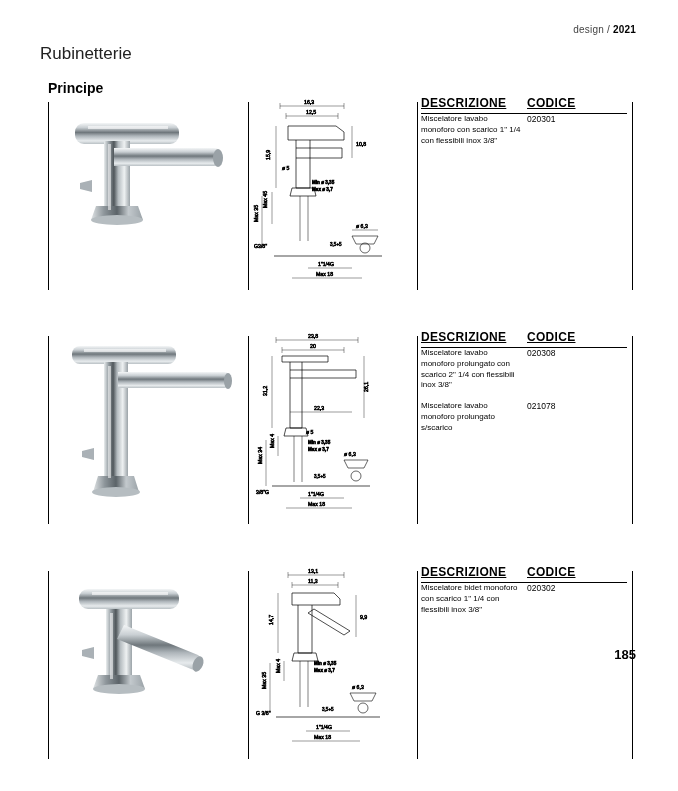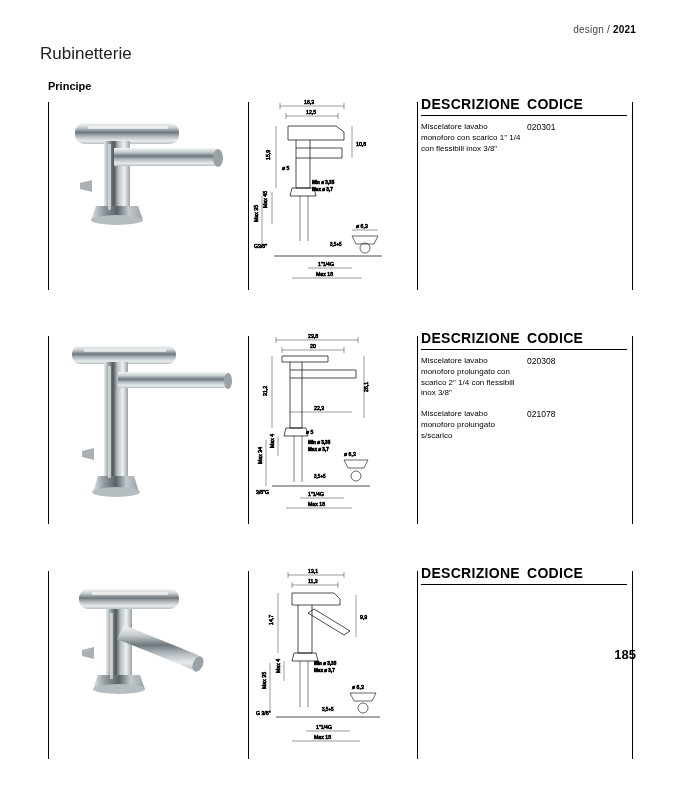--- a/index.html
+++ b/index.html
@@ -38,21 +38,21 @@
     left: 40px;
     top: 44px;
     font-size: 17px;
     font-weight: normal;
     color: #222;
   }
   .section-title {
     position: absolute;
     left: 48px;
     top: 80px;
-    font-size: 11px;
+    font-size: 14px;
     font-weight: bold;
     color: #000;
   }
   .page-number {
     position: absolute;
     right: 42px;
     bottom: 32px;
     font-size: 13px;
     font-weight: bold;
   }
@@ -99,26 +99,26 @@
   
   .desc-cell {
     position: absolute;
     left: 421px;
     top: 0;
     width: 206px;
     height: 200px;
   }
   .desc-head {
     display: flex;
-    font-size: 14px;
+    font-size: 12px;
     font-weight: bold;
     letter-spacing: 0.3px;
     border-bottom: 1px solid #000;
     padding-bottom: 3px;
-    margin-bottom: 6px;
+    text-decoration: underline;
   }
   .desc-head .c1 { width: 106px; }
   .desc-head .c2 { width: 100px; }
   .desc-item {
     display: flex;
     font-size: 8px;
     line-height: 1.35;
     margin-bottom: 10px;
   }
   .desc-item .c1 { width: 106px; padding-right: 6px; box-sizing: border-box; }
@@ -458,16 +458,20 @@
         <line x1="40" y1="176" x2="108" y2="176" stroke-width="0.4"></line>
         <text x="62" y="174">Max 18</text>
       </svg>
     </div>
 
     <div class="desc-cell">
       <div class="desc-head">
         <div class="c1">DESCRIZIONE</div>
         <div class="c2">CODICE</div>
       </div>
+      <div class="desc-item">
+        <div class="c1">Miscelatore bidet monoforo con scarico 1" 1/4 con flessibili inox 3/8"</div>
+        <div class="c2">020302</div>
+      </div>
     </div>
   </div>
 
 </div>
 
 </body></html>

